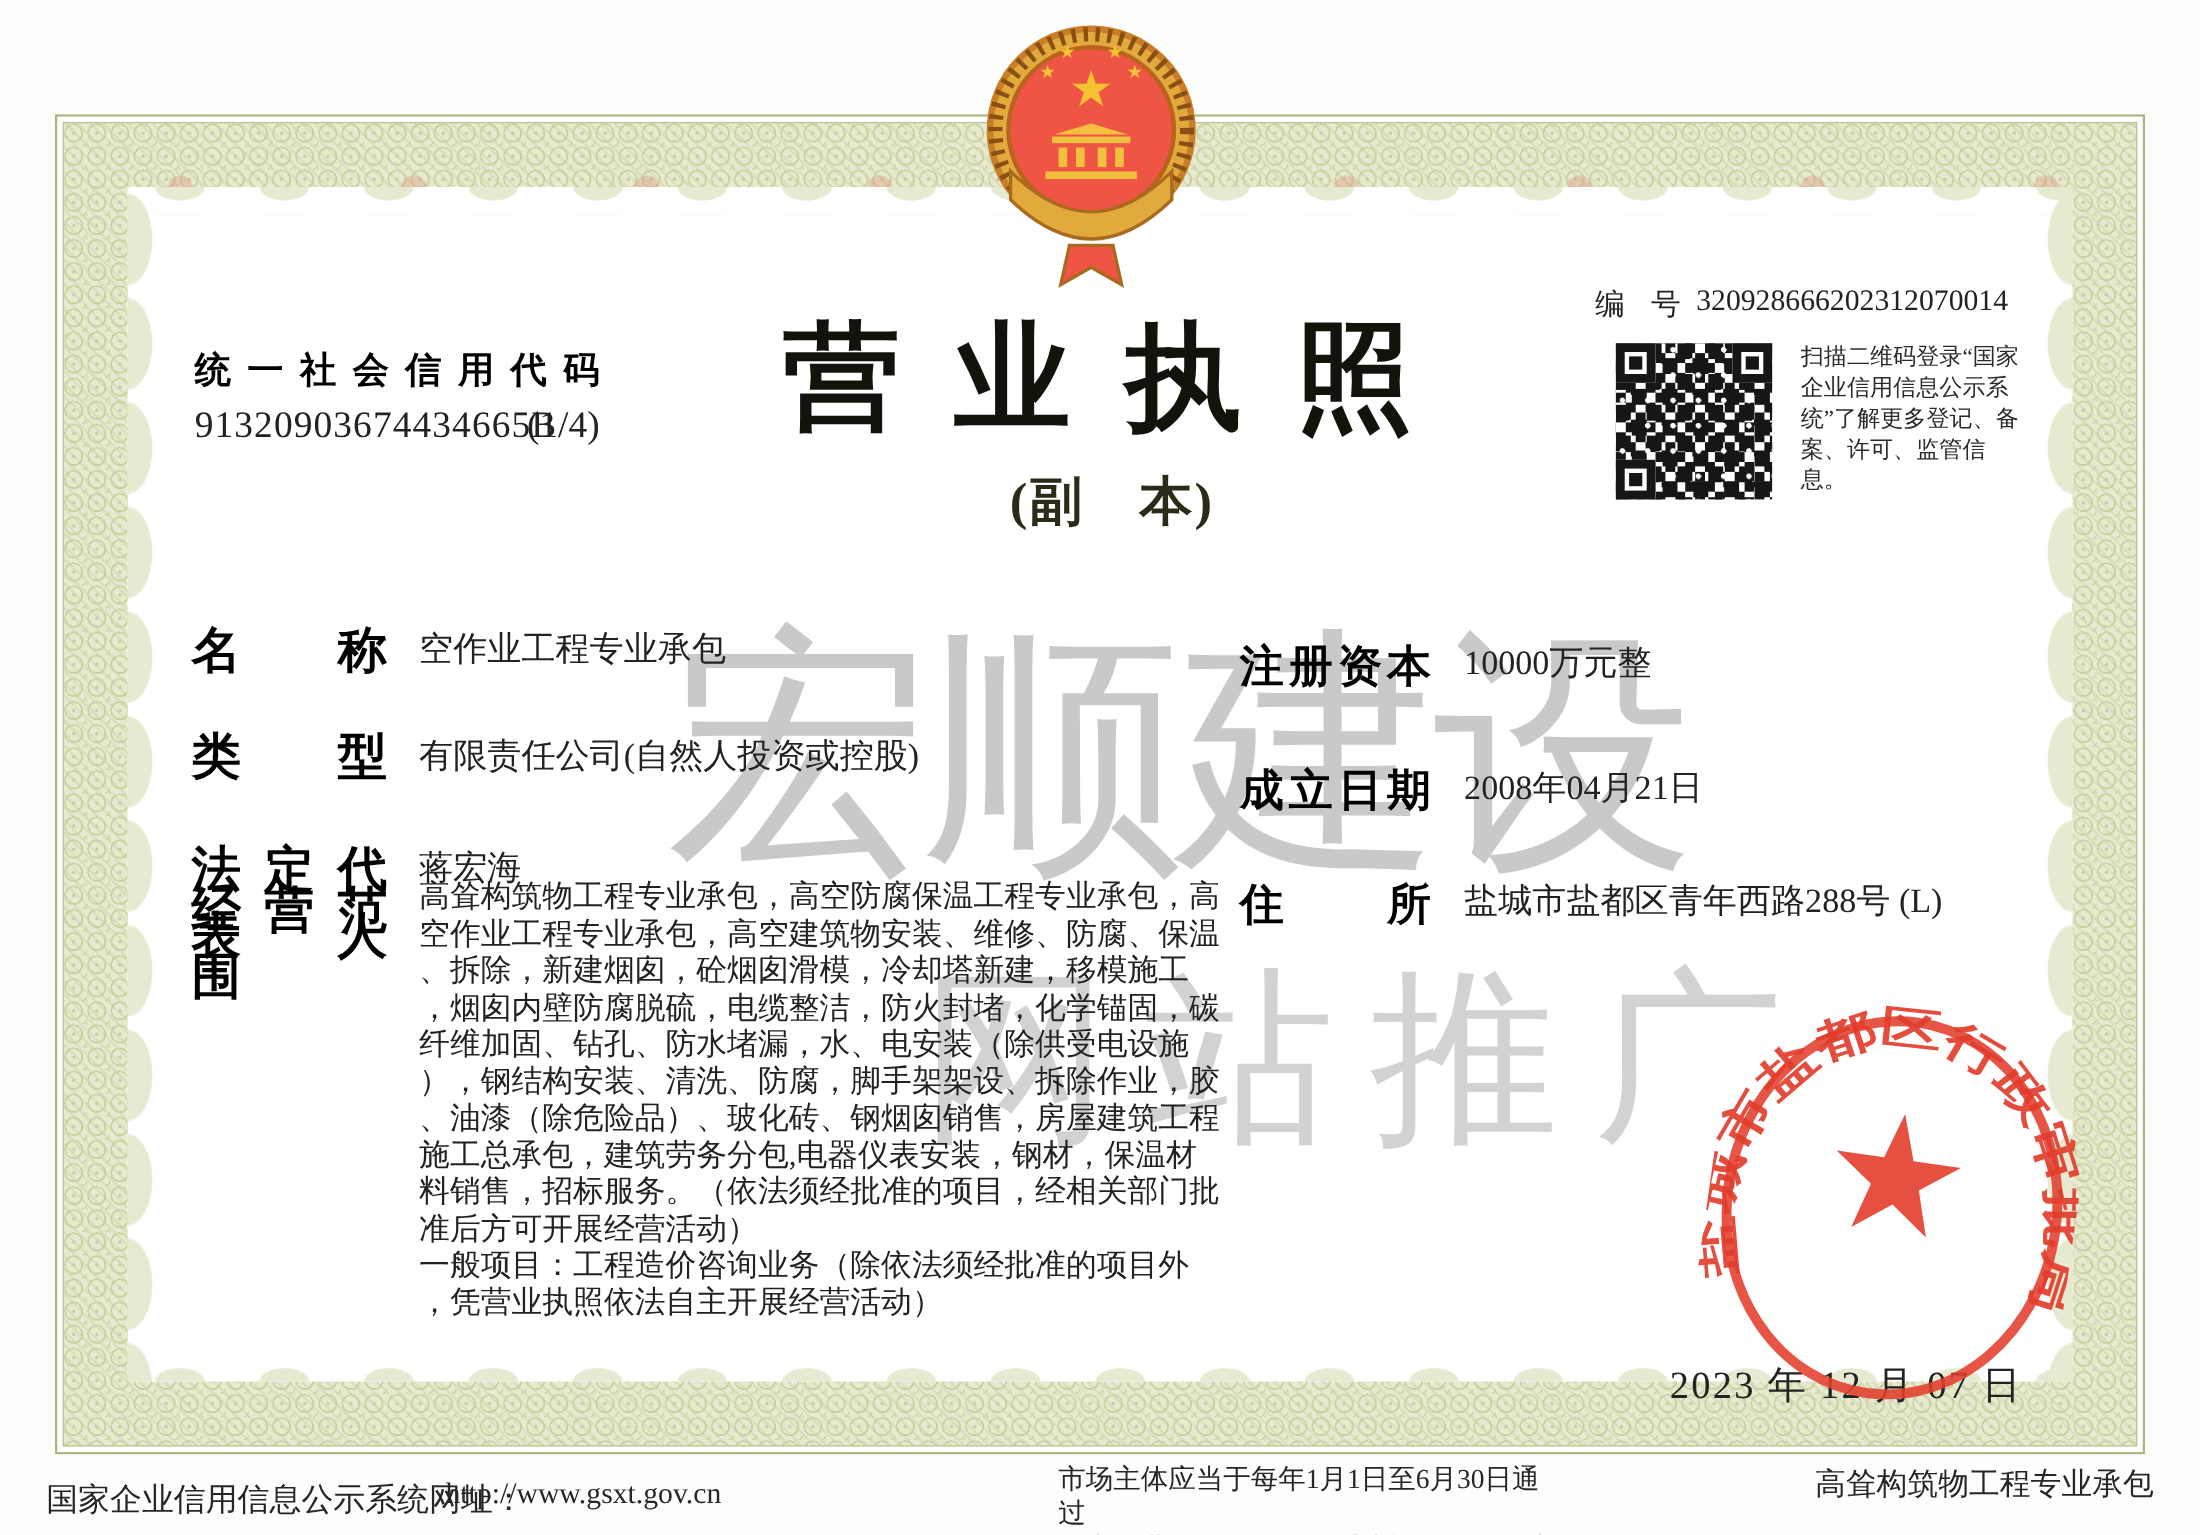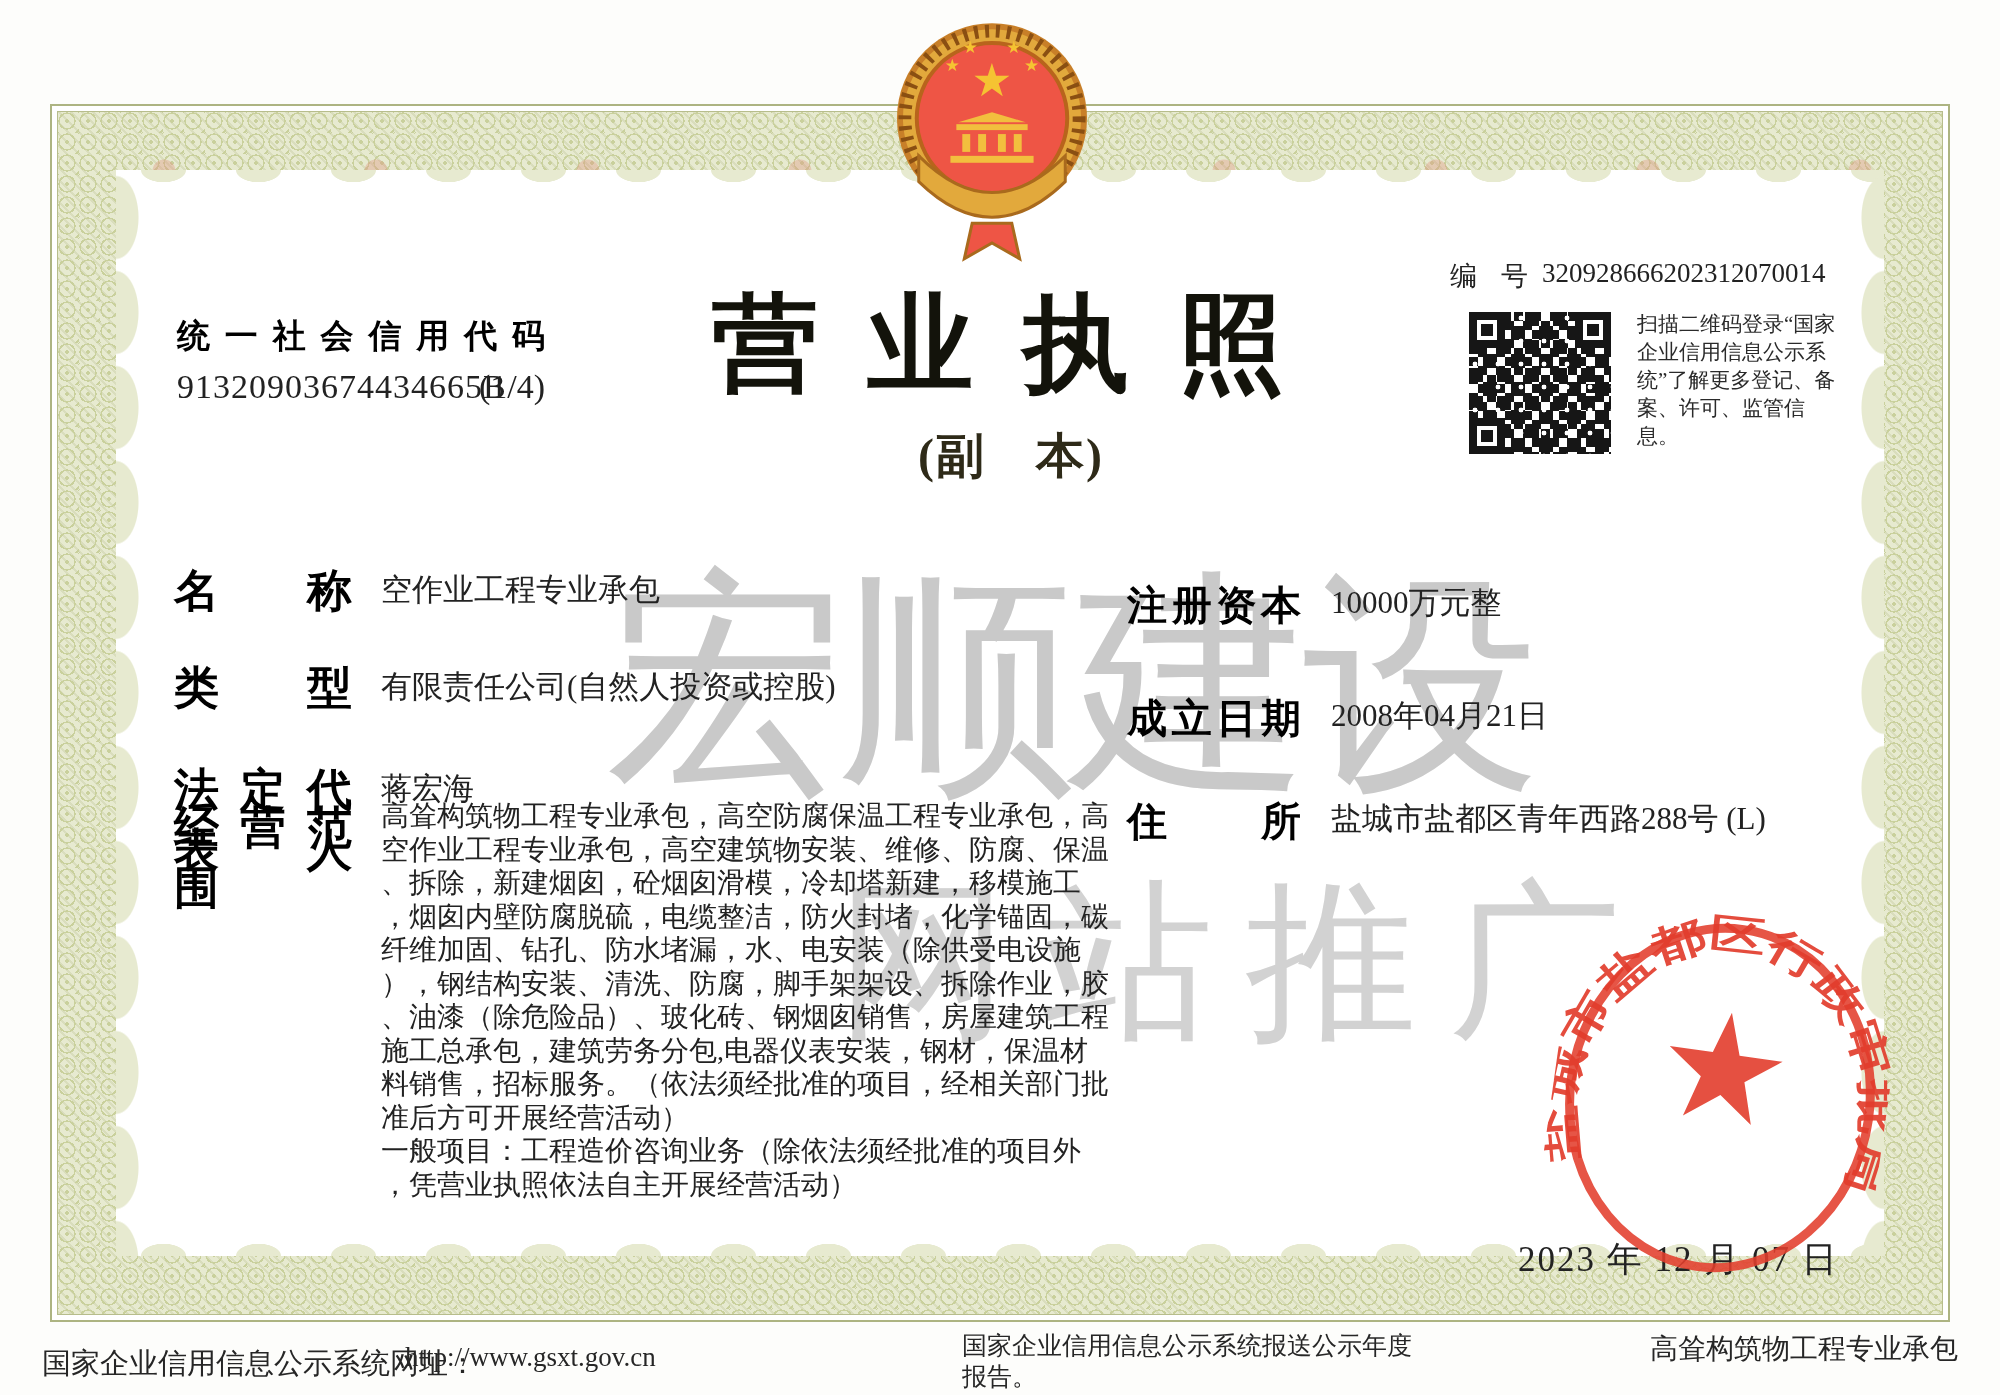--- a/index.html
+++ b/index.html
@@ -192,17 +192,18 @@
     <ellipse cx="167" cy="186" rx="150" ry="170" fill="none" stroke="#e23d2c" stroke-width="9" stroke-opacity="0.88"></ellipse>
     <polygon points="167,100 180.5,141.4 224,141.5 189,167.1 201.3,208.5 167,183 132.7,208.5 145,167.1 110,141.5 153.5,141.4" fill="#e23d2c" fill-opacity="0.9"></polygon>
     <text font-size="41" font-weight="bold" fill="#e23d2c" fill-opacity="0.92" font-family="'Liberation Sans','DejaVu Sans',sans-serif">
       <textPath href="#sealArc" startOffset="6" textLength="610" lengthAdjust="spacingAndGlyphs">盐城市盐都区行政审批局</textPath>
     </text>
   </svg>
 
   <div class="abs z3 footer f-left-label">国家企业信用信息公示系统网址：</div>
   <div class="abs z3 footer f-url">http://www.gsxt.gov.cn</div>
   <div class="abs z3 footer f-mid">
+    <div>市场主体应当于每年1月1日至6月30日通过</div>
     <div>国家企业信用信息公示系统报送公示年度报告。</div>
   </div>
   <div class="abs z3 footer f-right">高耸构筑物工程专业承包</div>
 
 </div>
 
 </body></html>

